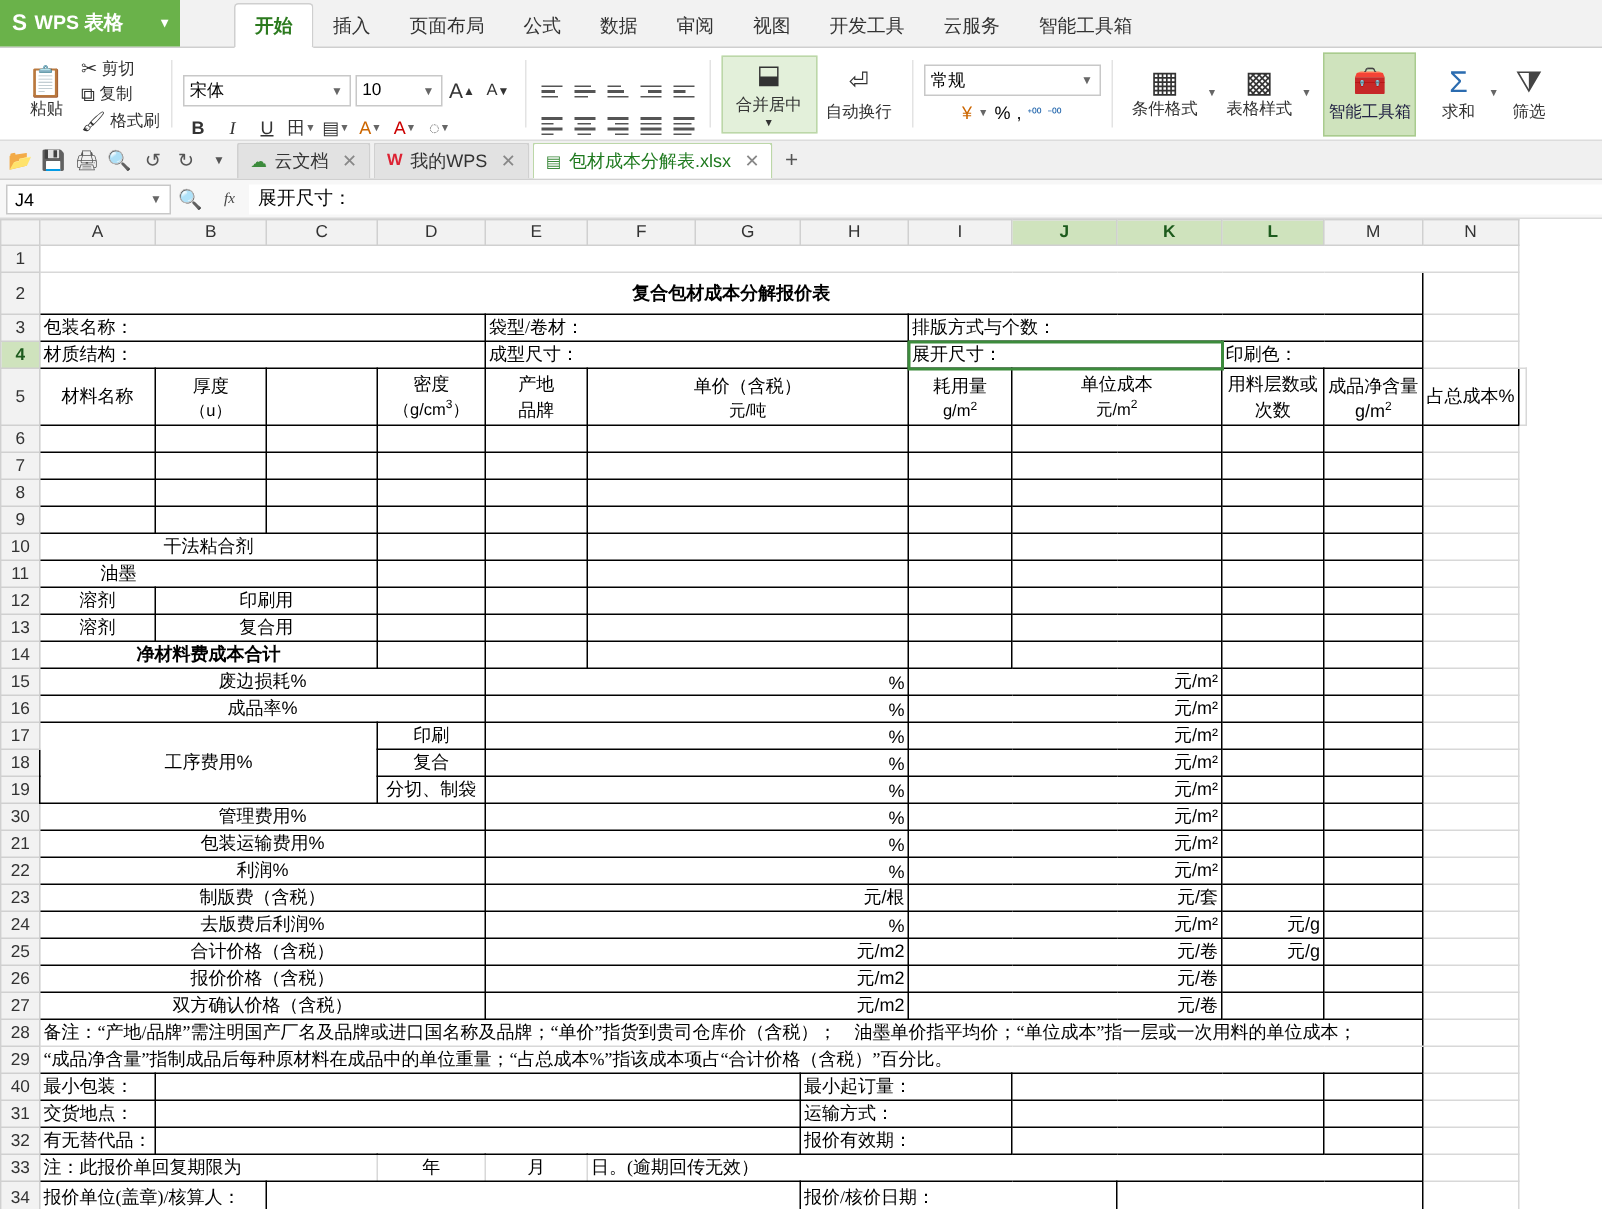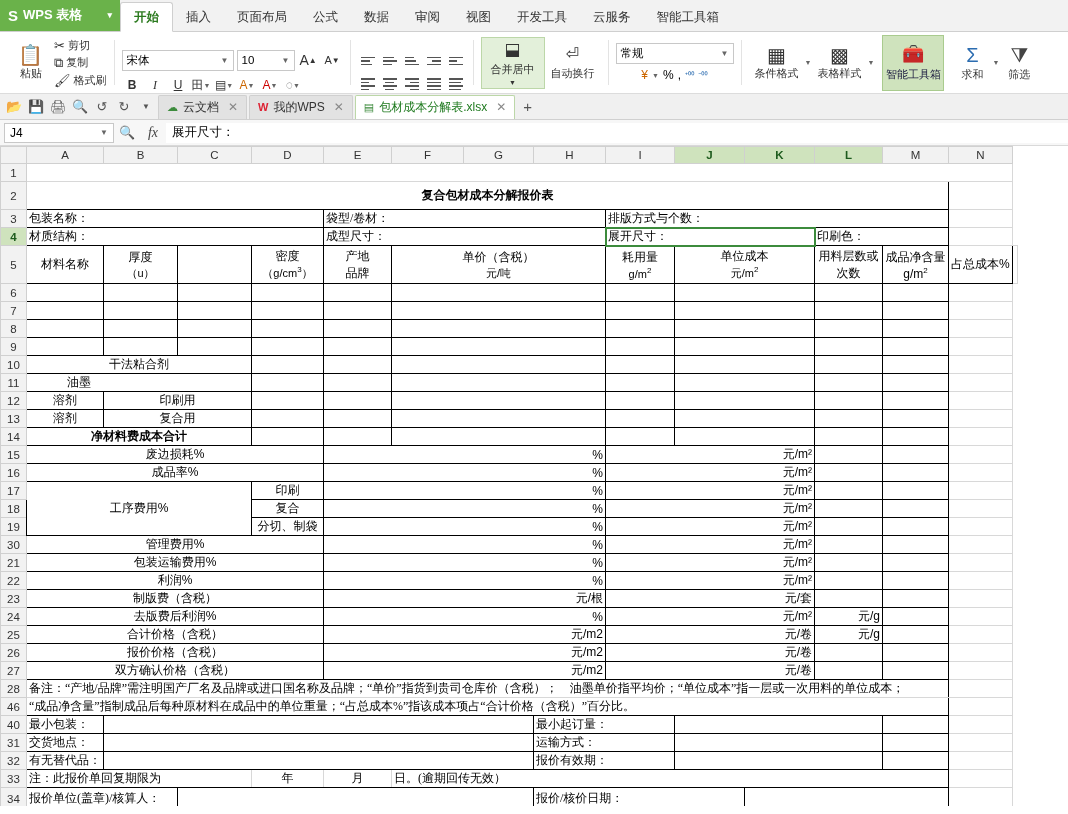--- a/index.html
+++ b/index.html
@@ -17,21 +17,21 @@
     height: 32px; background: #f2f2f2; display: flex; align-items: flex-end;
     border-bottom: 1px solid #cfcfcf; position: relative;
   }
   .wps-logo {
     width: 120px; height: 32px; display: flex; align-items: center;
     gap: 5px; padding-left: 8px; color: #fff; background: #6ab24a;
     font-size: 13px; font-weight: bold;
   }
   .wps-logo .s { font-size: 15px; }
   .wps-logo .caret { margin-left: auto; margin-right: 8px; font-size: 9px; }
-  .ribbon-tabs { display: flex; align-items: flex-end; height: 32px; }
+  .ribbon-tabs { display: flex; align-items: flex-end; height: 32px; padding-left: 36px; }
   .rtab {
     padding: 5px 13px 6px 13px; font-size: 12.5px; color: #333;
     cursor: default; height: 28px; line-height: 18px;
   }
   .rtab.active {
     background: #fff; border: 1px solid #cfcfcf; border-bottom: 1px solid #fff;
     border-radius: 3px 3px 0 0; color: #2b7a1e; font-weight: bold; height: 30px;
     position: relative; top: 1px;
   }
   
@@ -110,21 +110,21 @@
     height: 26px; background: #f7f7f7; border-bottom: 1px solid #d9d9d9;
     display: flex; align-items: center;
   }
   .namebox {
     width: 110px; height: 20px; margin-left: 4px; background: #fff;
     border: 1px solid #c8c8c8; display: flex; align-items: center;
     padding: 0 5px; font-size: 12px;
   }
   .namebox .arr { margin-left: auto; font-size: 8px; color: #666; }
   .fbicon { width: 26px; text-align: center; font-size: 13px; color: #444; }
-  .fxi { font-family: "Liberation Serif", serif; font-style: italic; font-size: 14px; }
+  .fxi { font-family: "Liberation Serif", serif; font-style: italic; font-size: 10px; }
   .finput {
     flex: 1; height: 20px; background: #fff; border: none; font-size: 12.5px;
     padding: 0 6px; display: flex; align-items: center;
   }
   
   .gridwrap { position: relative; width: 1068px; height: 660px; overflow: hidden; background: #fff; }
   table.grid { border-collapse: collapse; table-layout: fixed; }
   .colhdr td, .rowhdr {
     background: #f2f2f2; border: 1px solid #d0d0d0; text-align: center;
     font-size: 11.5px; color: #333; height: 17px;
@@ -769,21 +769,21 @@
           <td class="cell bd"></td>
     <td class="cell"></td>
   </tr>
 
   <tr>
     <td class="rowhdr" style="height:18px">28</td>
     <td class="cell bd-l bd-t bd-r xsmall l" colspan="13">备注：“产地/品牌”需注明国产厂名及品牌或进口国名称及品牌；“单价”指货到贵司仓库价（含税）；　油墨单价指平均价；“单位成本”指一层或一次用料的单位成本；</td>
     <td class="cell"></td>
   </tr>
   <tr>
-    <td class="rowhdr" style="height:18px">46</td>
+    <td class="rowhdr" style="height:18px">29</td>
     <td class="cell bd-l bd-b bd-r xsmall l" colspan="13">“成品净含量”指制成品后每种原材料在成品中的单位重量；“占总成本%”指该成本项占“合计价格（含税）”百分比。</td>
     <td class="cell"></td>
   </tr>
 
   <tr>
     <td class="rowhdr">40</td>
     <td class="cell bd l">最小包装：</td>
     <td class="cell bd" colspan="6"></td>
     <td class="cell bd l" colspan="2">最小起订量：</td>
     <td class="cell bd" colspan="3"></td>

